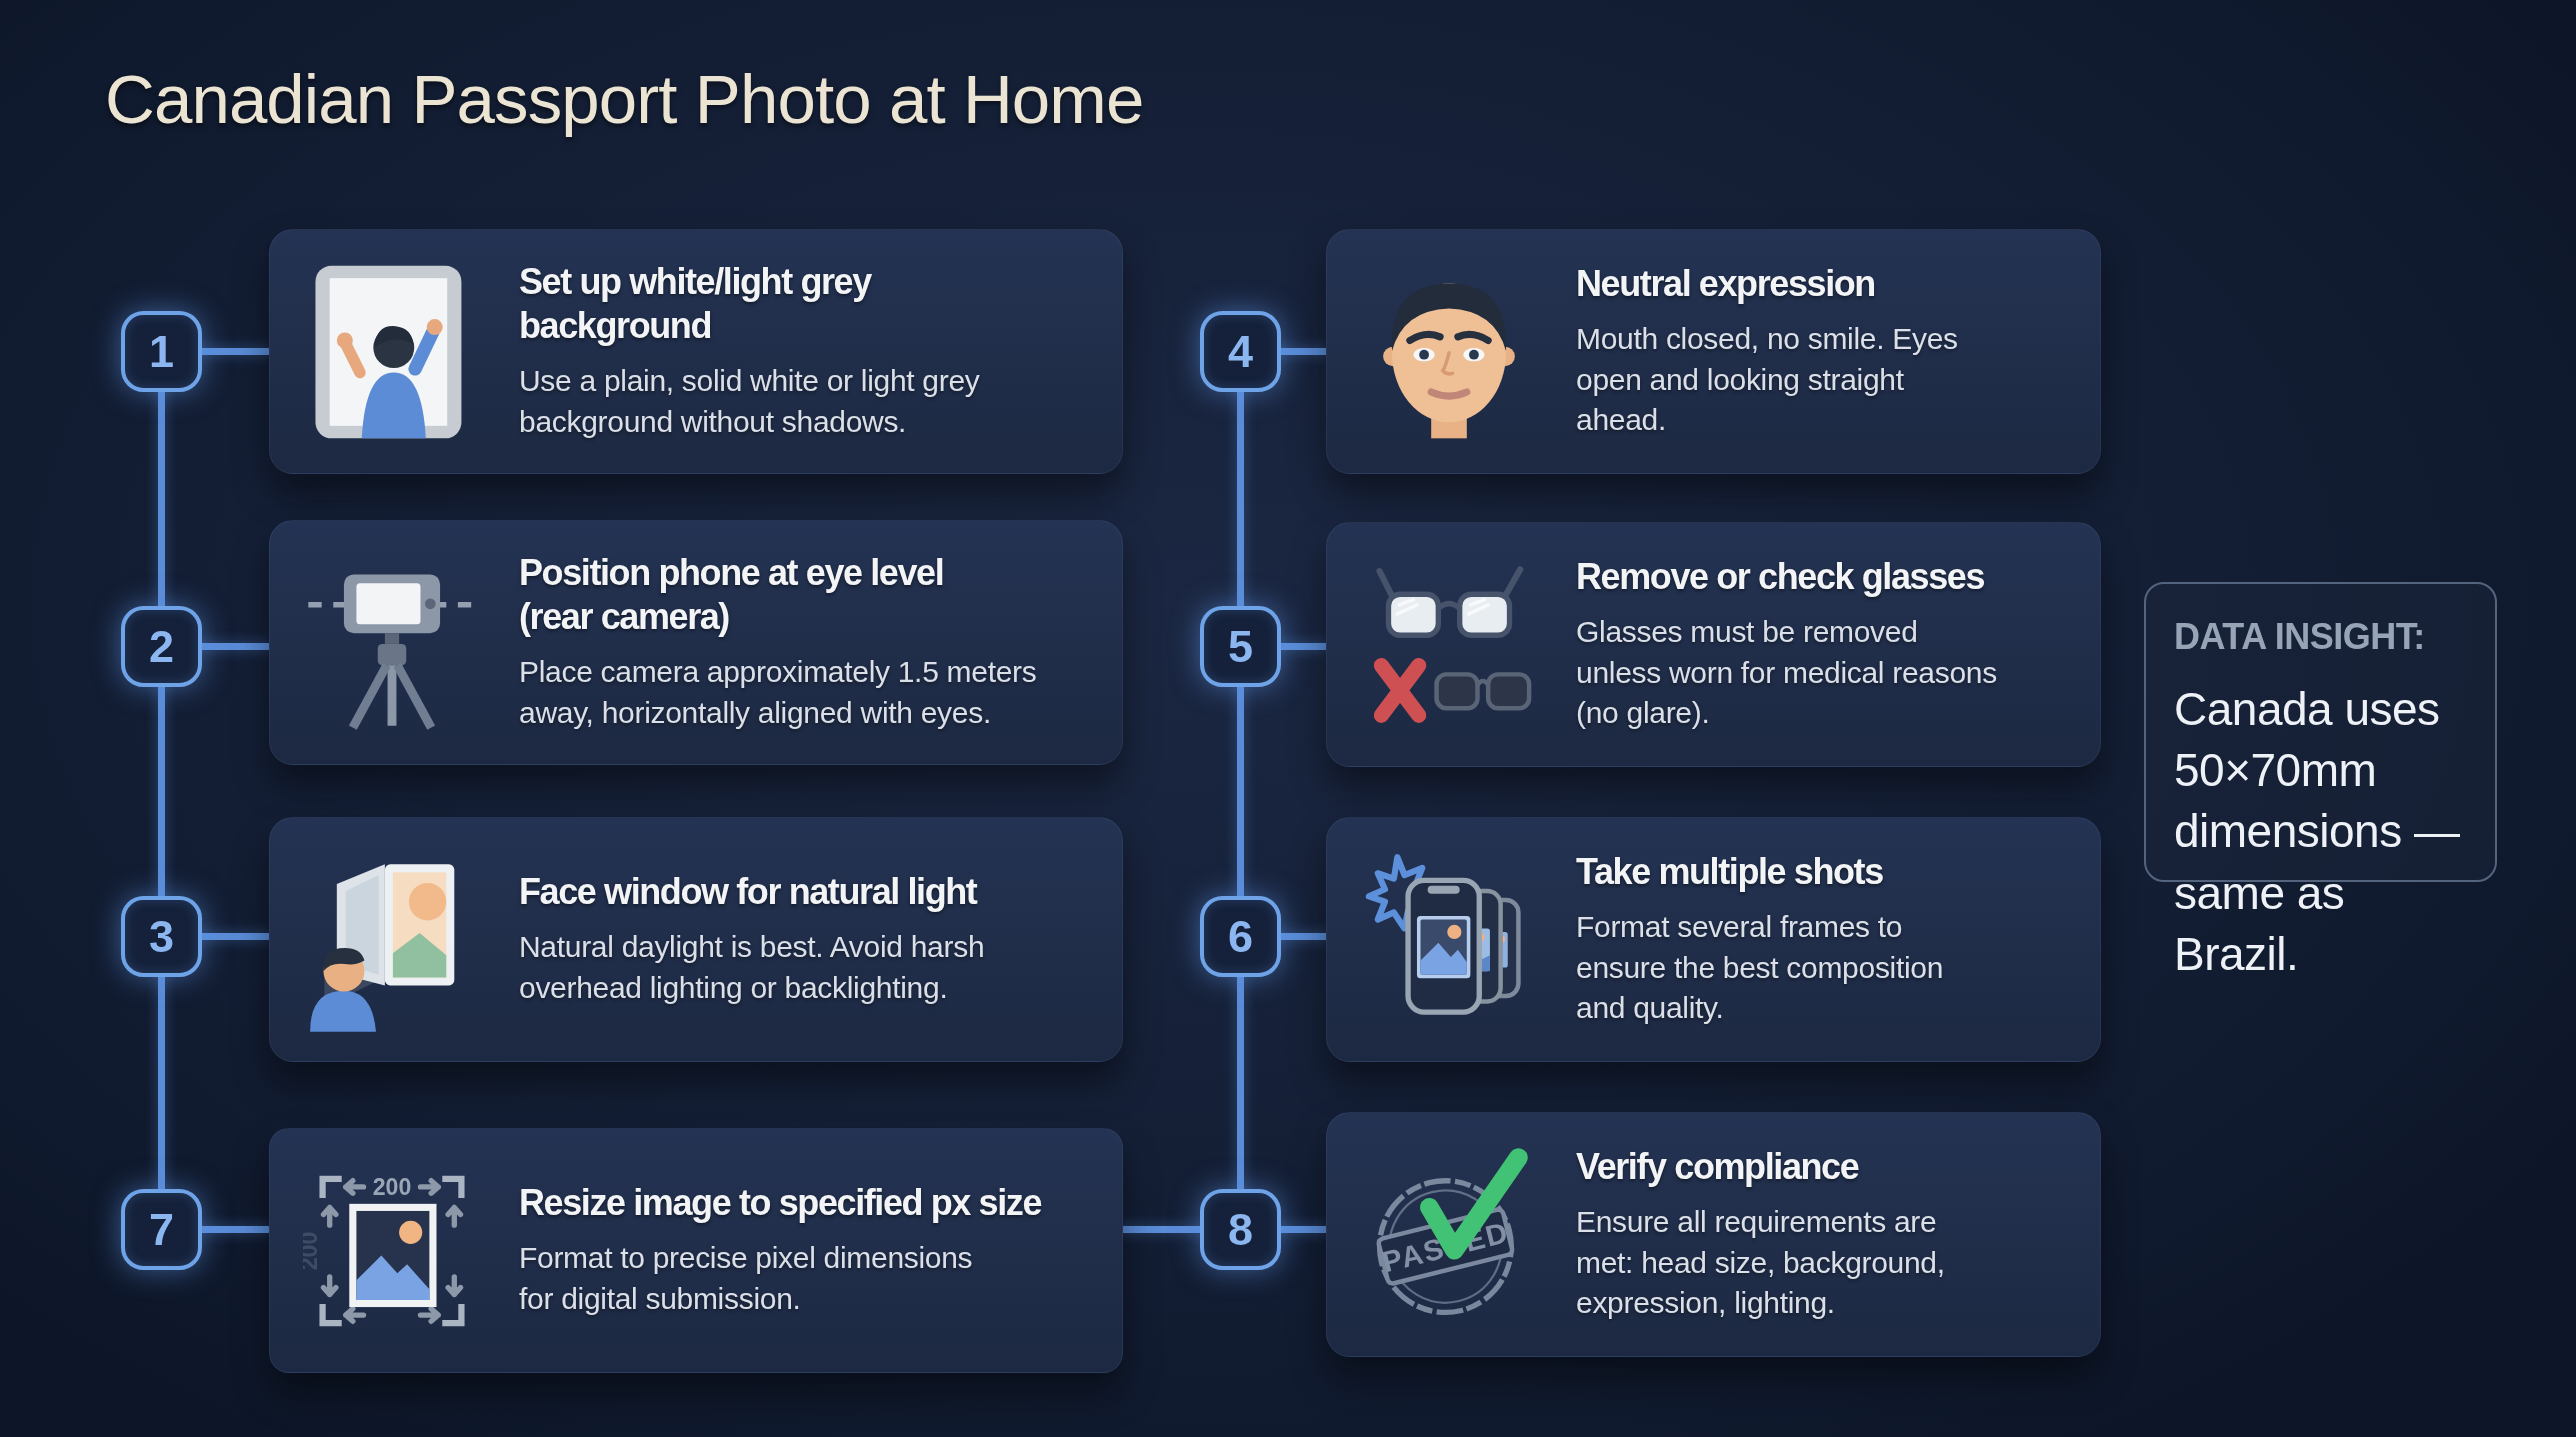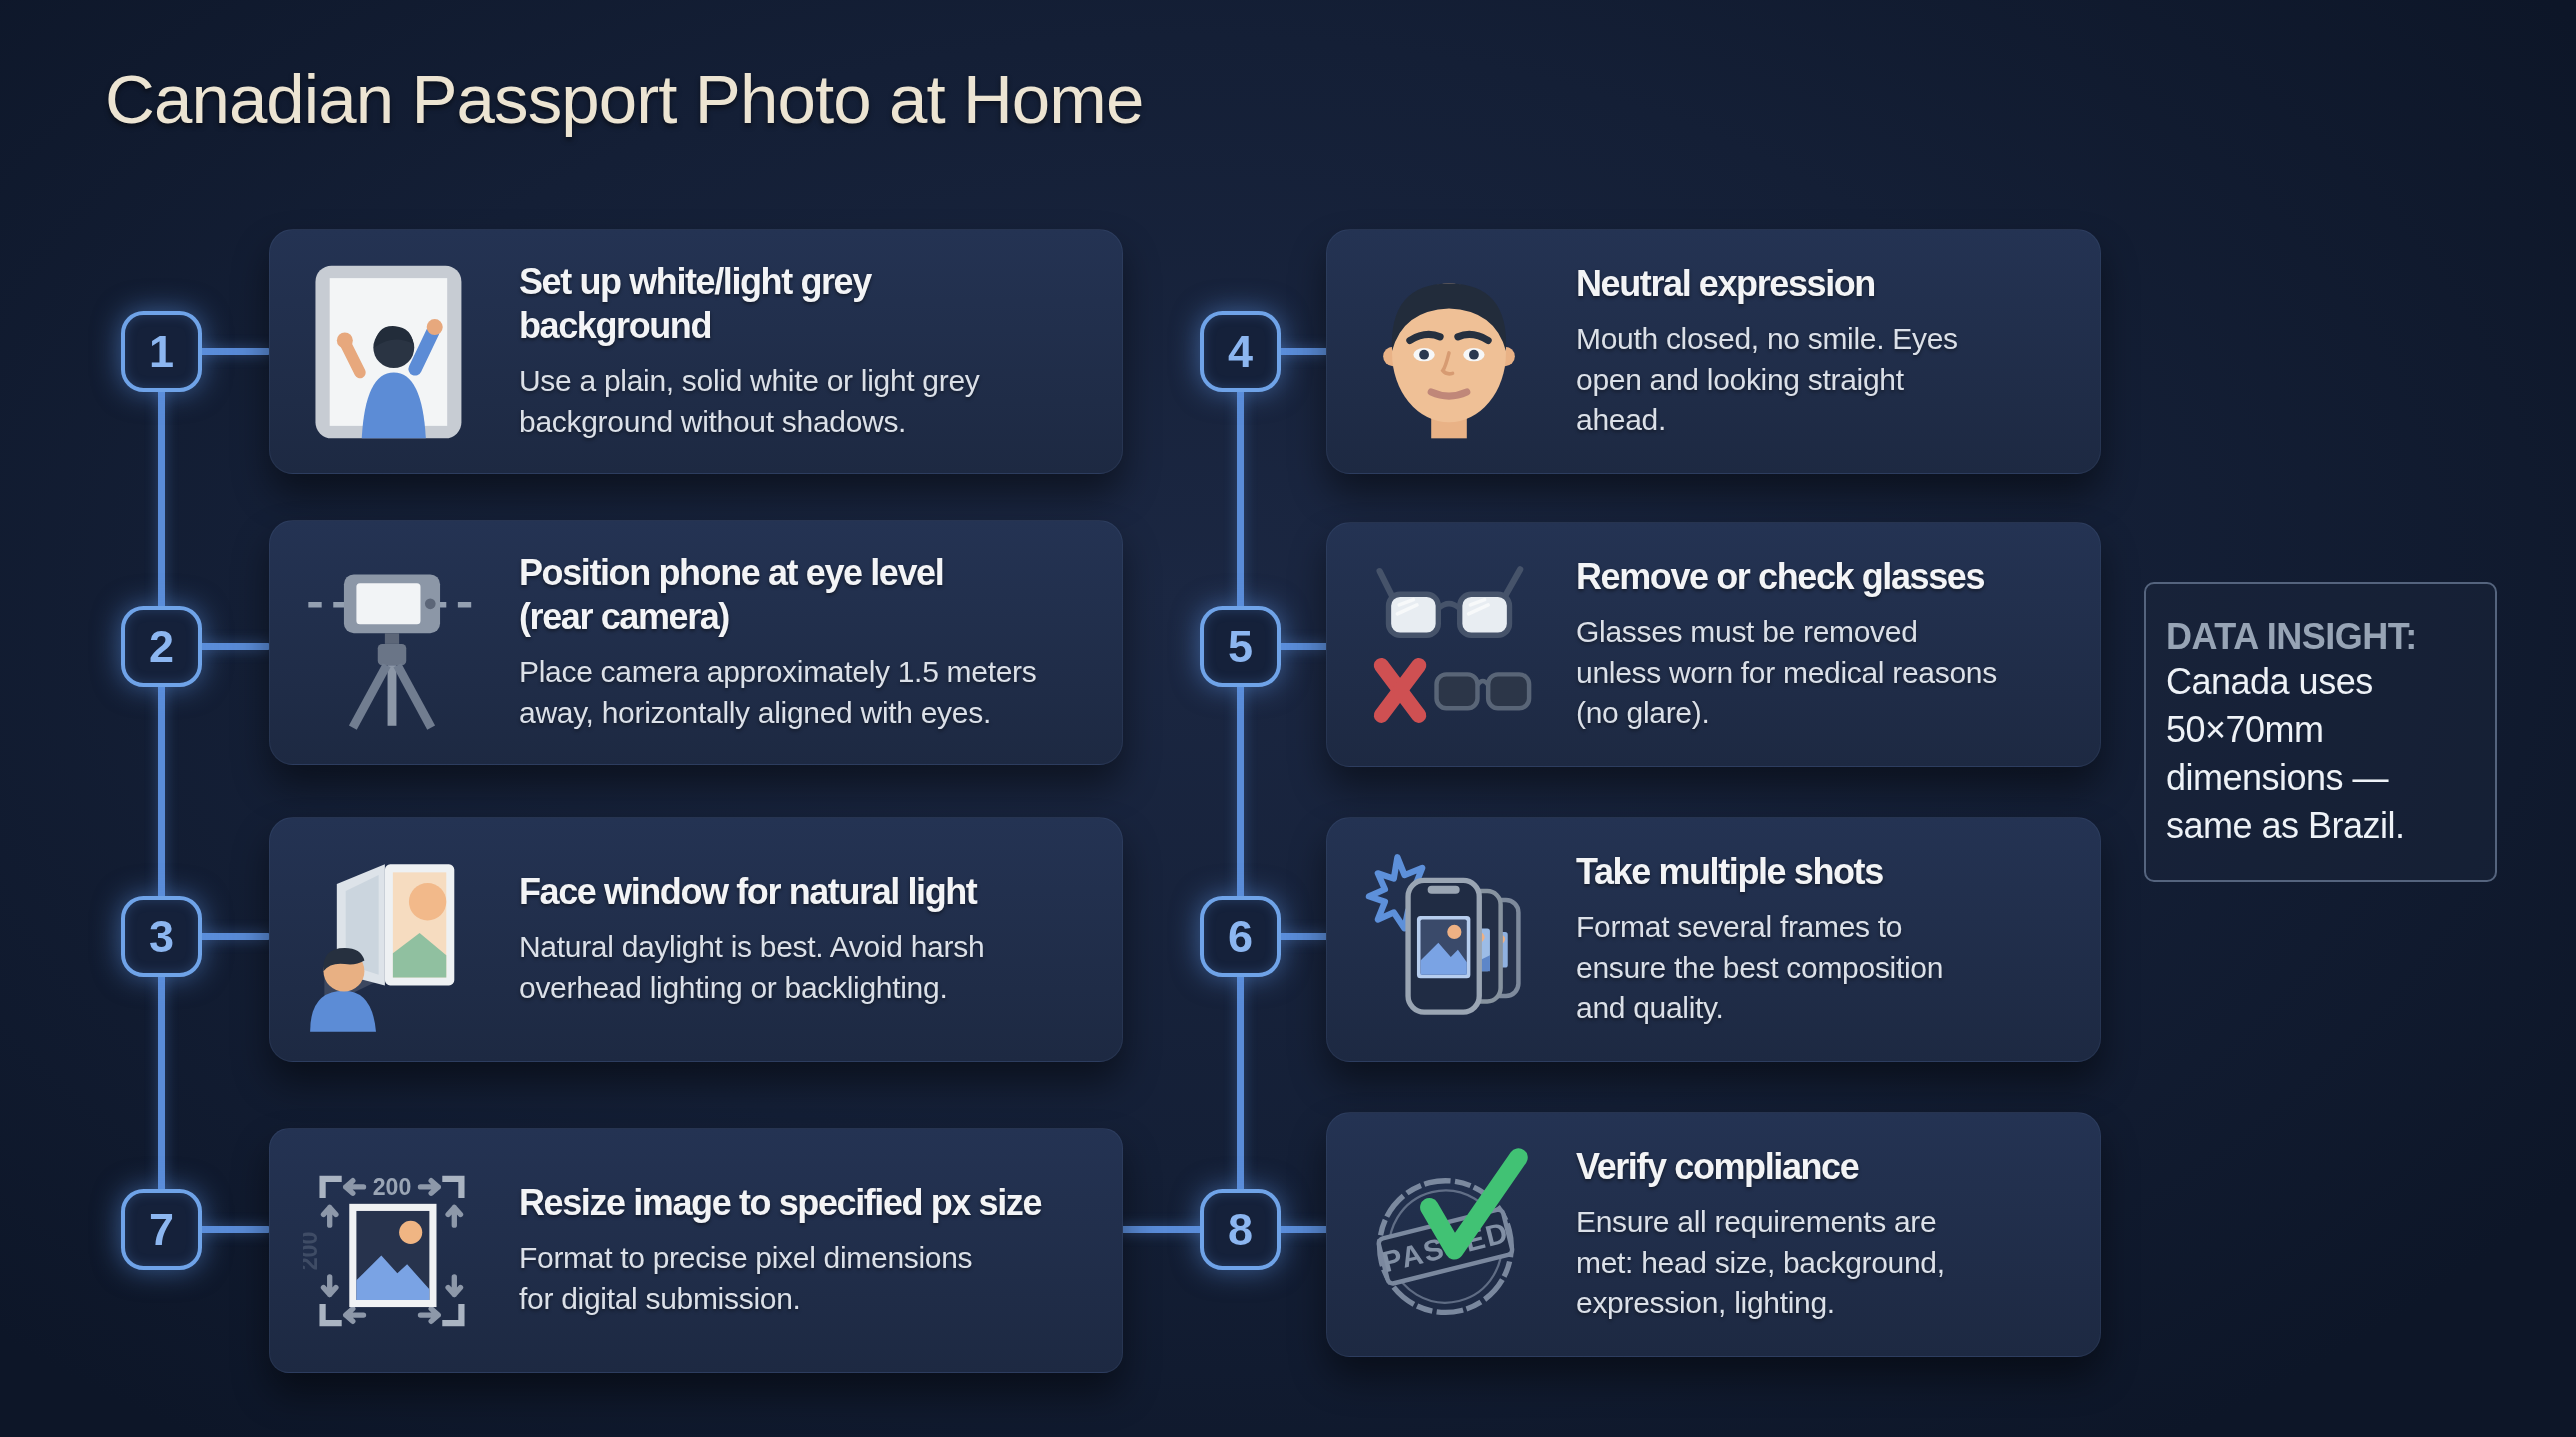--- a/index.html
+++ b/index.html
@@ -43,25 +43,25 @@
     font-size:36px;font-weight:700;letter-spacing:-1.4px;color:#f3f4f6;
     line-height:1.22;white-space:pre-line;text-shadow:0 1.9px 3.7px rgba(0,0,0,.45);
   }
   .card-desc{
     margin-top:13px;font-size:30px;letter-spacing:-0.3px;color:#dbe0e8;
     line-height:1.36;white-space:pre-line;text-shadow:0 1.9px 3.7px rgba(0,0,0,.4);
   }
   
   .insight{
     position:absolute;left:2144px;top:582px;width:353px;height:300px;box-sizing:border-box;
-    border:2.8px solid #55647e;border-radius:10px;background:rgba(28,40,62,.45);
-    padding:32px 20px;
+    border:2.8px solid #55647e;border-radius:20px;background:rgba(28,40,62,.45);
+    padding:32px 28px;
   }
   .insight-label{font-size:36px;font-weight:700;color:#97a4b5;letter-spacing:-0.5px;}
-  .insight-text{margin-top:0;font-size:36px;color:#eef2f7;line-height:1.33;
+  .insight-text{margin-top:21px;font-size:46px;color:#eef2f7;line-height:1.33;
                 letter-spacing:-0.5px;white-space:pre-line;}
 </style>
 </head>
 <body>
 
 <div id="stage">
 
   <div class="page-title">Canadian Passport Photo at Home</div>
 
   <div class="vline" style="left:158px;top:351px;height:878px;"></div>

